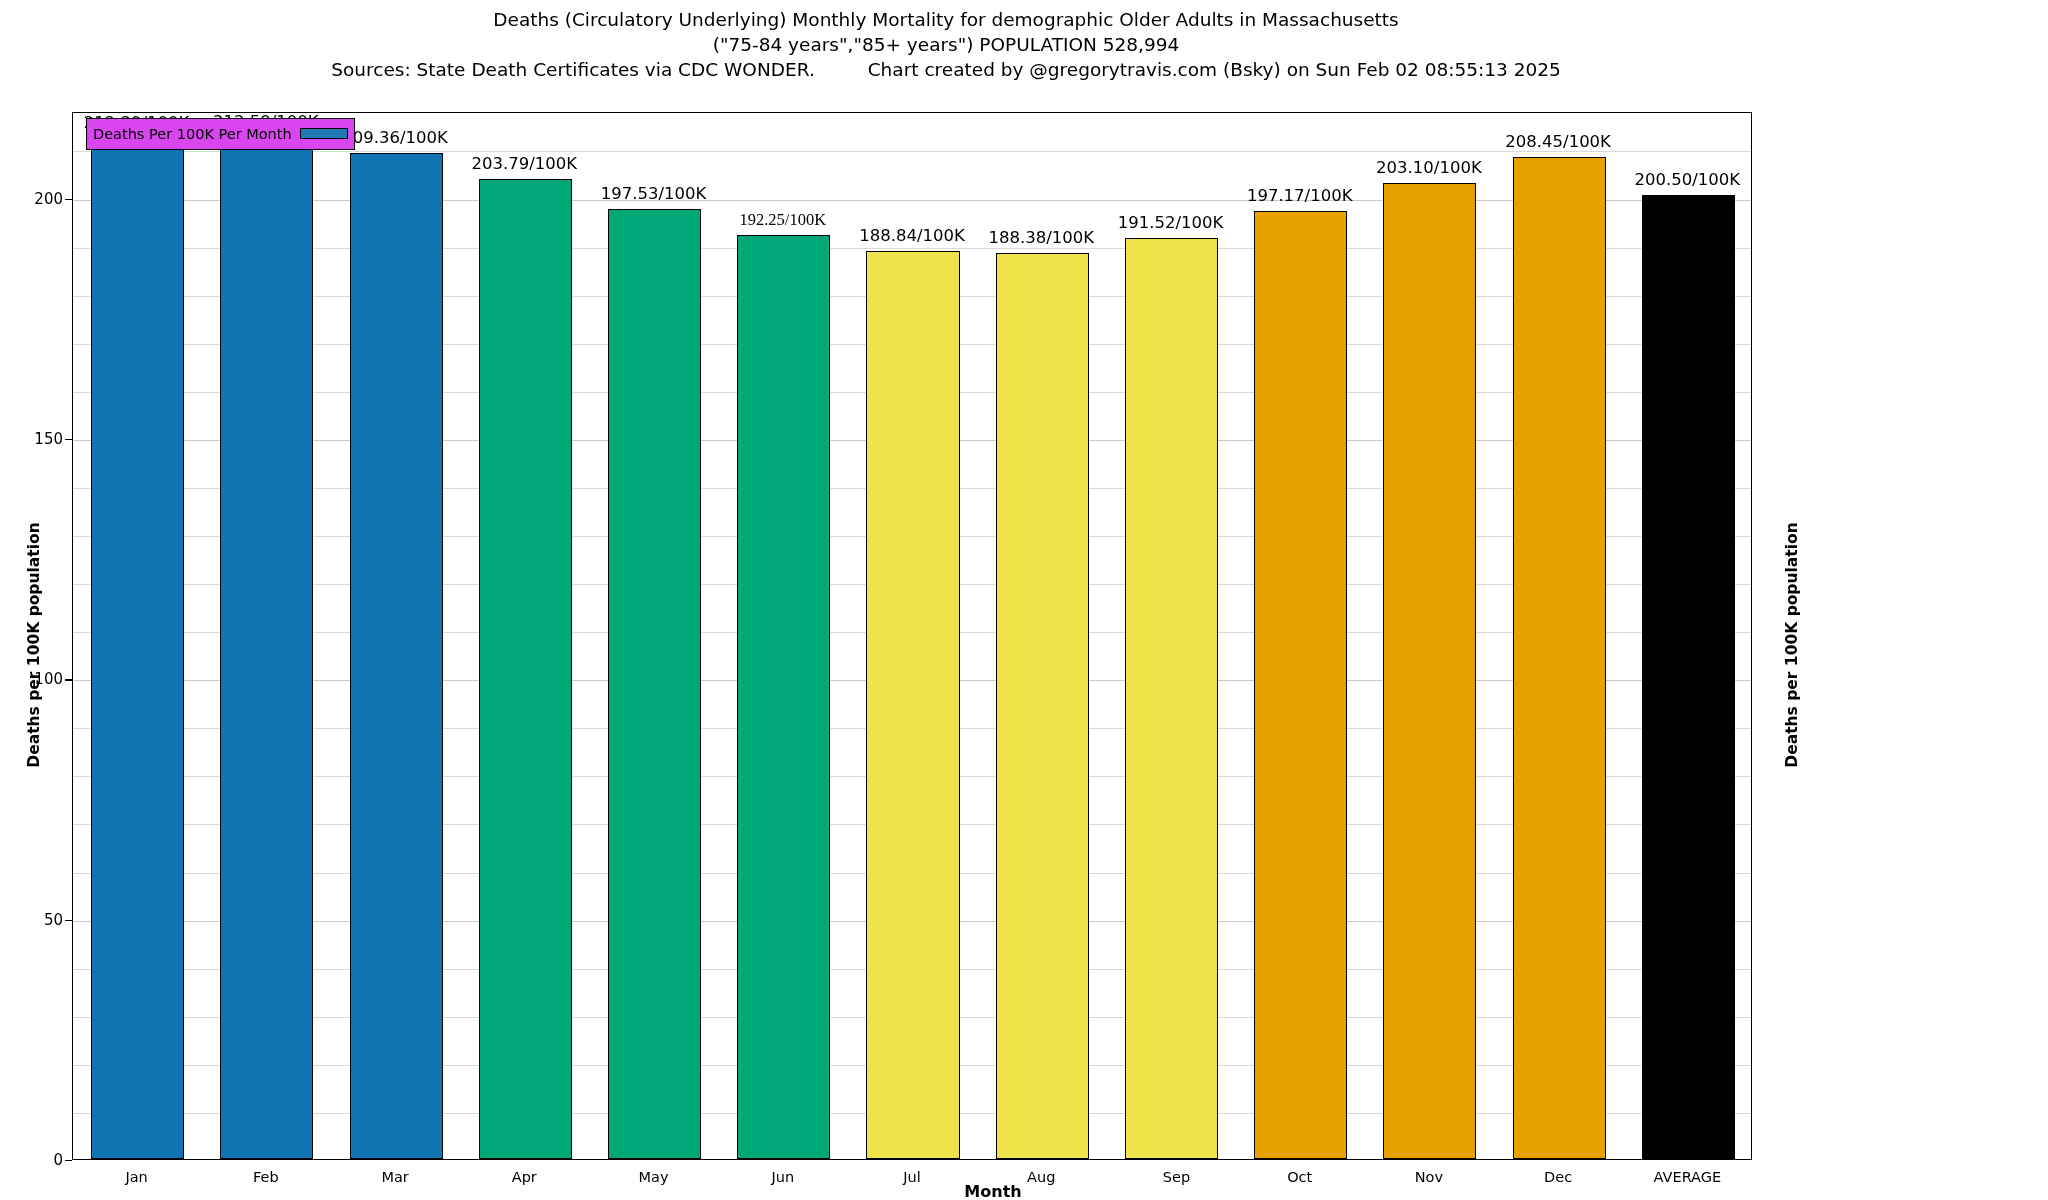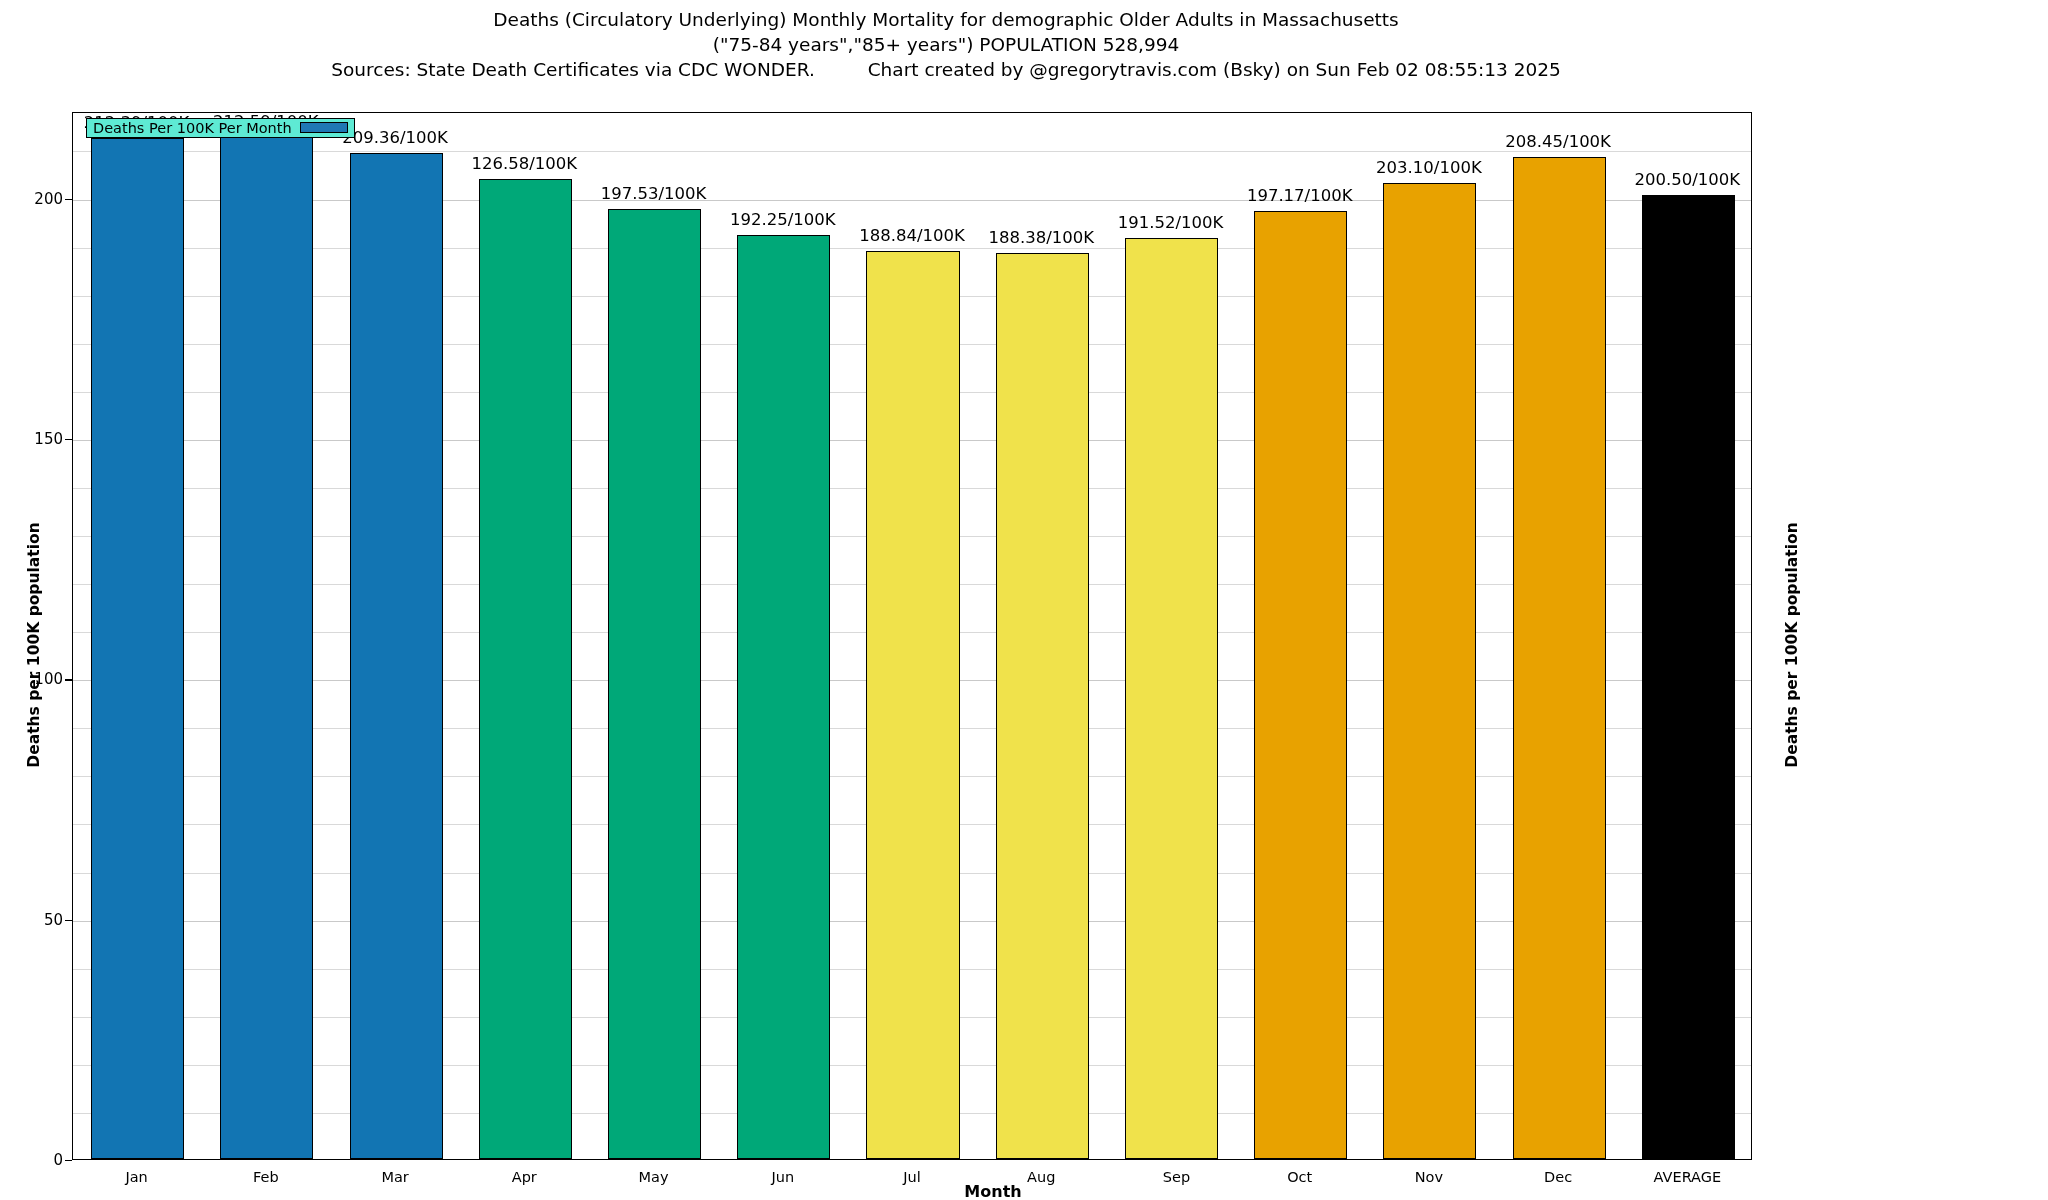--- a/index.html
+++ b/index.html
@@ -139,28 +139,28 @@
     font-size: 15.5px;
     font-weight: 700;
     transform: rotate(-90deg);
   }
 
   
   .legend {
     position: absolute;
     left: 86px;
     top: 118px;
-    background: #5eead4;
+    background: #d946ef;
     border: 1px solid #000000;
     padding: 2px 6px 3px 6px;
     display: flex;
     align-items: center;
     gap: 8px;
     font-size: 14.5px;
-    height: 20px;
+    height: 32px;
     box-sizing: border-box;
   }
   .legend-swatch {
     width: 48px;
     height: 11px;
     background: #1f77b4;
     border: 1px solid #000000;
     box-sizing: border-box;
   }
 </style>
@@ -213,23 +213,23 @@
         <div class="bar" style="left: 1310.4px; width: 93.0462px; height: 976.371px; background: rgb(232, 162, 0);"></div>
         <div class="bar" style="left: 1439.63px; width: 93.0462px; height: 1002.09px; background: rgb(232, 162, 0);"></div>
         <div class="bar" style="left: 1568.86px; width: 93.0462px; height: 963.872px; background: rgb(0, 0, 0);"></div>
       </div>
   </div>
 
   <div id="value-labels">
       <div class="value-label" style="left: 136.615px; top: 112.969px;">212.39/100K</div>
       <div class="value-label" style="left: 265.846px; top: 112.008px;">212.59/100K</div>
       <div class="value-label" style="left: 395.077px; top: 127.535px;">209.36/100K</div>
-      <div class="value-label" style="left: 524.308px; top: 154.312px;">126.58/100K</div>
+      <div class="value-label" style="left: 524.308px; top: 154.312px;">203.79/100K</div>
       <div class="value-label" style="left: 653.538px; top: 184.406px;">197.53/100K</div>
-      <div class="value-label" style="left: 782.769px; top: 209.789px;">192.25/100K</div>
+      <div class="value-label" style="left: 782.769px; top: 209.789px; font-family: Liberation Serif, serif;">192.25/100K</div>
       <div class="value-label" style="left: 912px; top: 226.182px;">188.84/100K</div>
       <div class="value-label" style="left: 1041.23px; top: 228.393px;">188.38/100K</div>
       <div class="value-label" style="left: 1170.46px; top: 213.298px;">191.52/100K</div>
       <div class="value-label" style="left: 1299.69px; top: 186.137px;">197.17/100K</div>
       <div class="value-label" style="left: 1428.92px; top: 157.629px;">203.10/100K</div>
       <div class="value-label" style="left: 1558.15px; top: 131.91px;">208.45/100K</div>
       <div class="value-label" style="left: 1687.38px; top: 170.128px;">200.50/100K</div>
     </div>
   <div id="yticks">
       <div class="ytick" style="top: 1160px; right: 1985px;">0</div>

